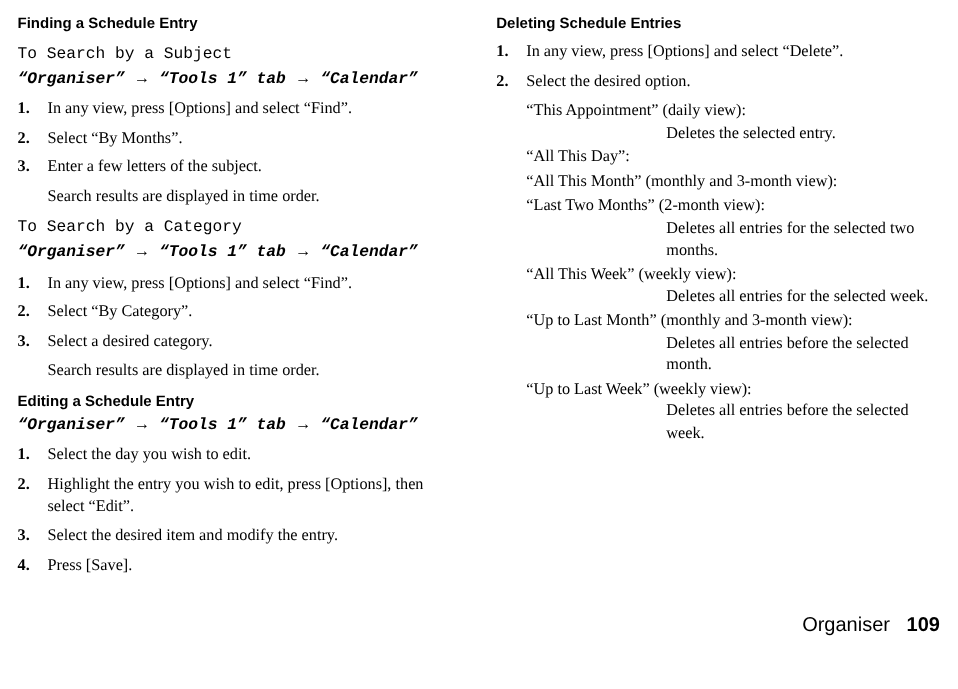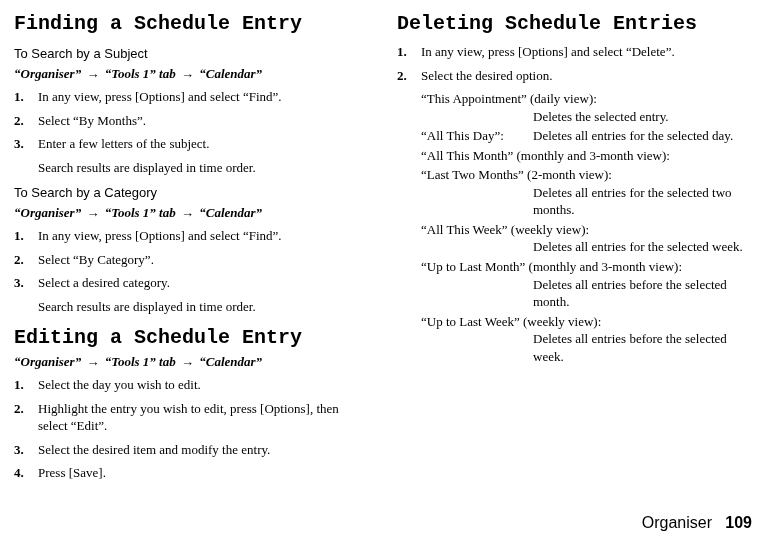--- a/index.html
+++ b/index.html
@@ -13,34 +13,34 @@
     box-sizing: border-box;
   }
   .columns {
     display: flex;
     gap: 28px;
   }
   .col {
     flex: 1;
   }
   .h1 {
-    font-family: Liberation Mono, monospace;
+    font-family: Liberation Sans, sans-serif;
     font-weight: bold;
-    font-size: 20px;
+    font-size: 12px;
     margin: 0 0 2px 0;
   }
   .h2 {
-    font-family: Liberation Sans, sans-serif;
+    font-family: Liberation Mono, monospace;
     font-size: 13px;
     margin: 8px 0 2px 0;
   }
   .navpath {
     font-style: italic;
     font-weight: bold;
-    font-family: Liberation Serif, serif;
+    font-family: Liberation Mono, monospace;
     margin: 2px 0;
   }
   .navpath .arrow {
     font-style: normal;
     font-weight: normal;
     padding: 0 2px;
   }
   ol.steps {
     list-style: none;
     padding: 0;
@@ -154,21 +154,20 @@
       <li>In any view, press [Options] and select “Delete”.</li>
       <li>Select the desired option.</li>
     </ol>
     <div class="optlist">
       <div class="optitem stack">
         <span class="optterm">“This Appointment” (daily view):</span>
         <span class="optdesc">Deletes the selected entry.</span>
       </div>
       <div class="optitem">
         <span class="optterm">“All This Day”:</span>
-        <span class="optdesc">Deletes all entries for the selected day.</span>
       </div>
       <div class="optitem stack">
         <span class="optterm">“All This Month” (monthly and 3-month view):</span>
       </div>
       <div class="optitem stack">
         <span class="optterm">“Last Two Months” (2-month view):</span>
         <span class="optdesc">Deletes all entries for the selected two months.</span>
       </div>
       <div class="optitem stack">
         <span class="optterm">“All This Week” (weekly view):</span>

